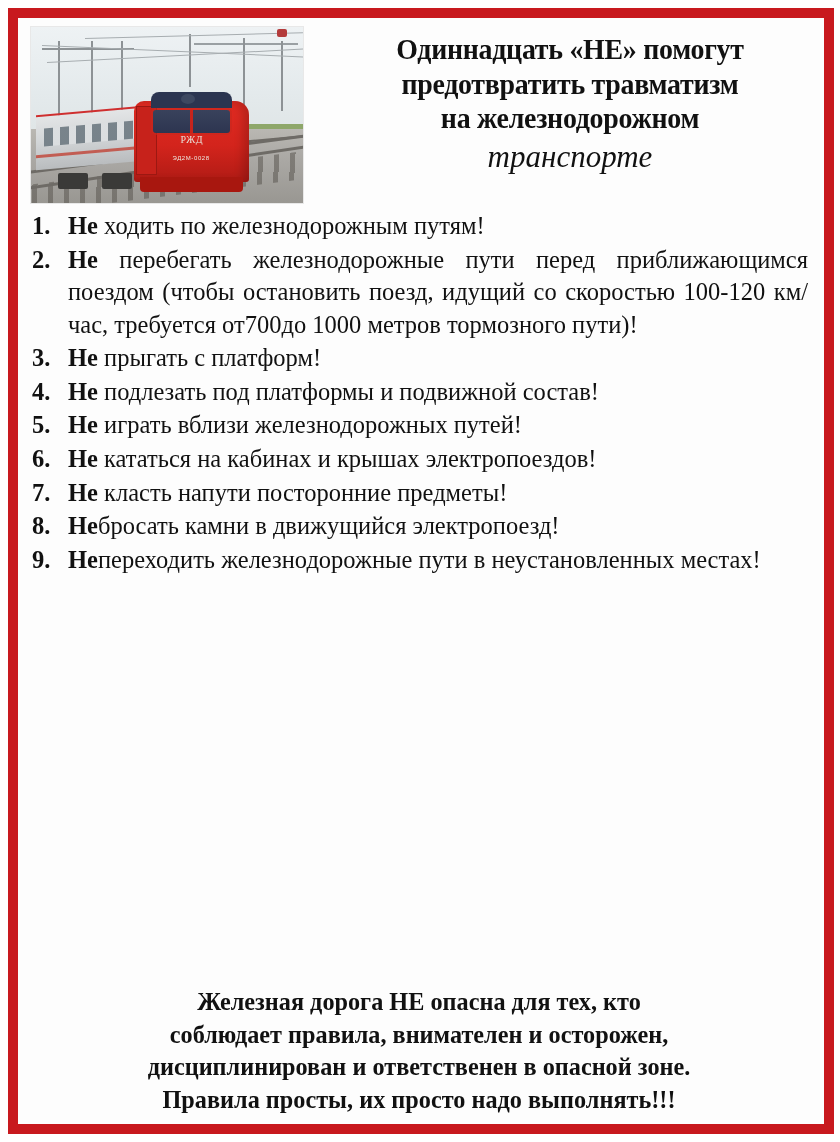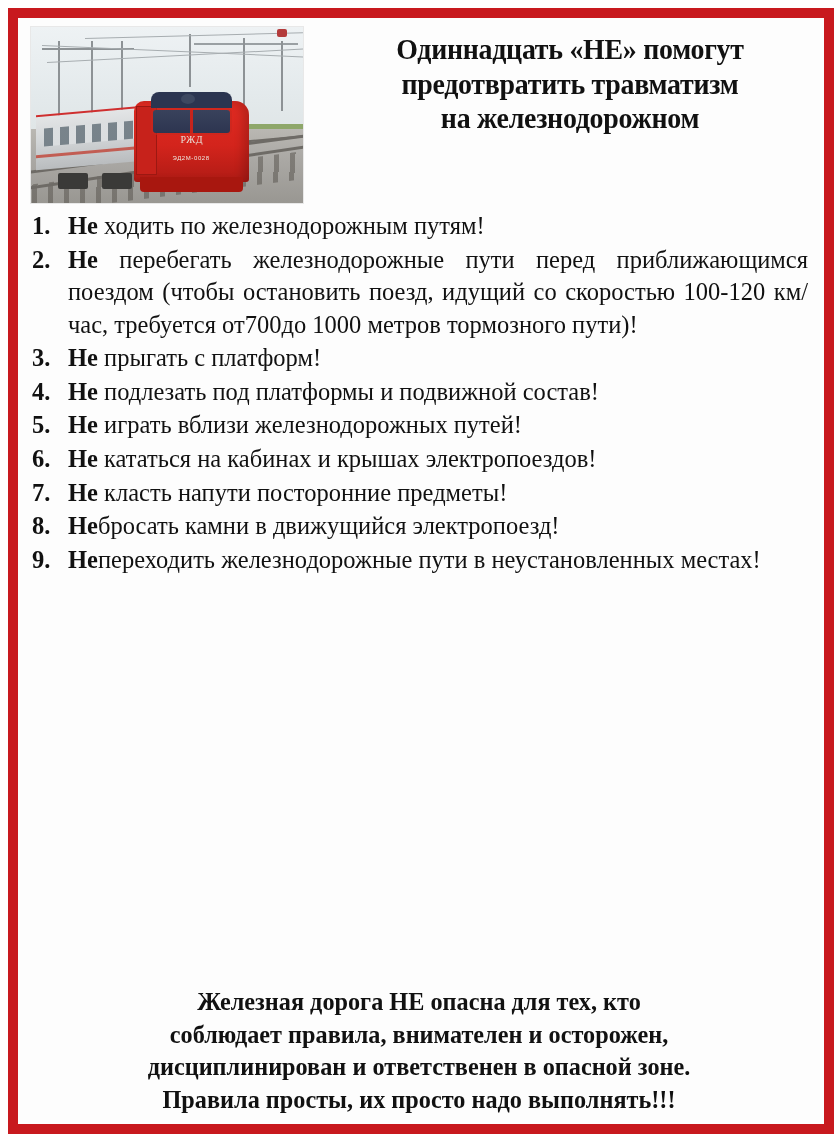--- a/index.html
+++ b/index.html
@@ -311,20 +311,21 @@
         <div class="windshield"></div>
         <div class="rzd">РЖД</div>
         <div class="loco-num">ЭД2М-0028</div>
         <div class="skirt"></div>
       </div>
 
       <div class="title-block">
         <div class="title-line">Одиннадцать «НЕ» помогут</div>
         <div class="title-line">предотвратить травматизм</div>
         <div class="title-line">на железнодорожном</div>
+        <div class="title-italic">транспорте</div>
       </div>
     </div>
 
     <div class="rules">
         <div class="rule">
           <span class="rule-num">1.</span>
           <span class="rule-body single"><b>Не</b> ходить по железнодорожным путям!</span>
         </div>
         <div class="rule">
           <span class="rule-num">2.</span>

